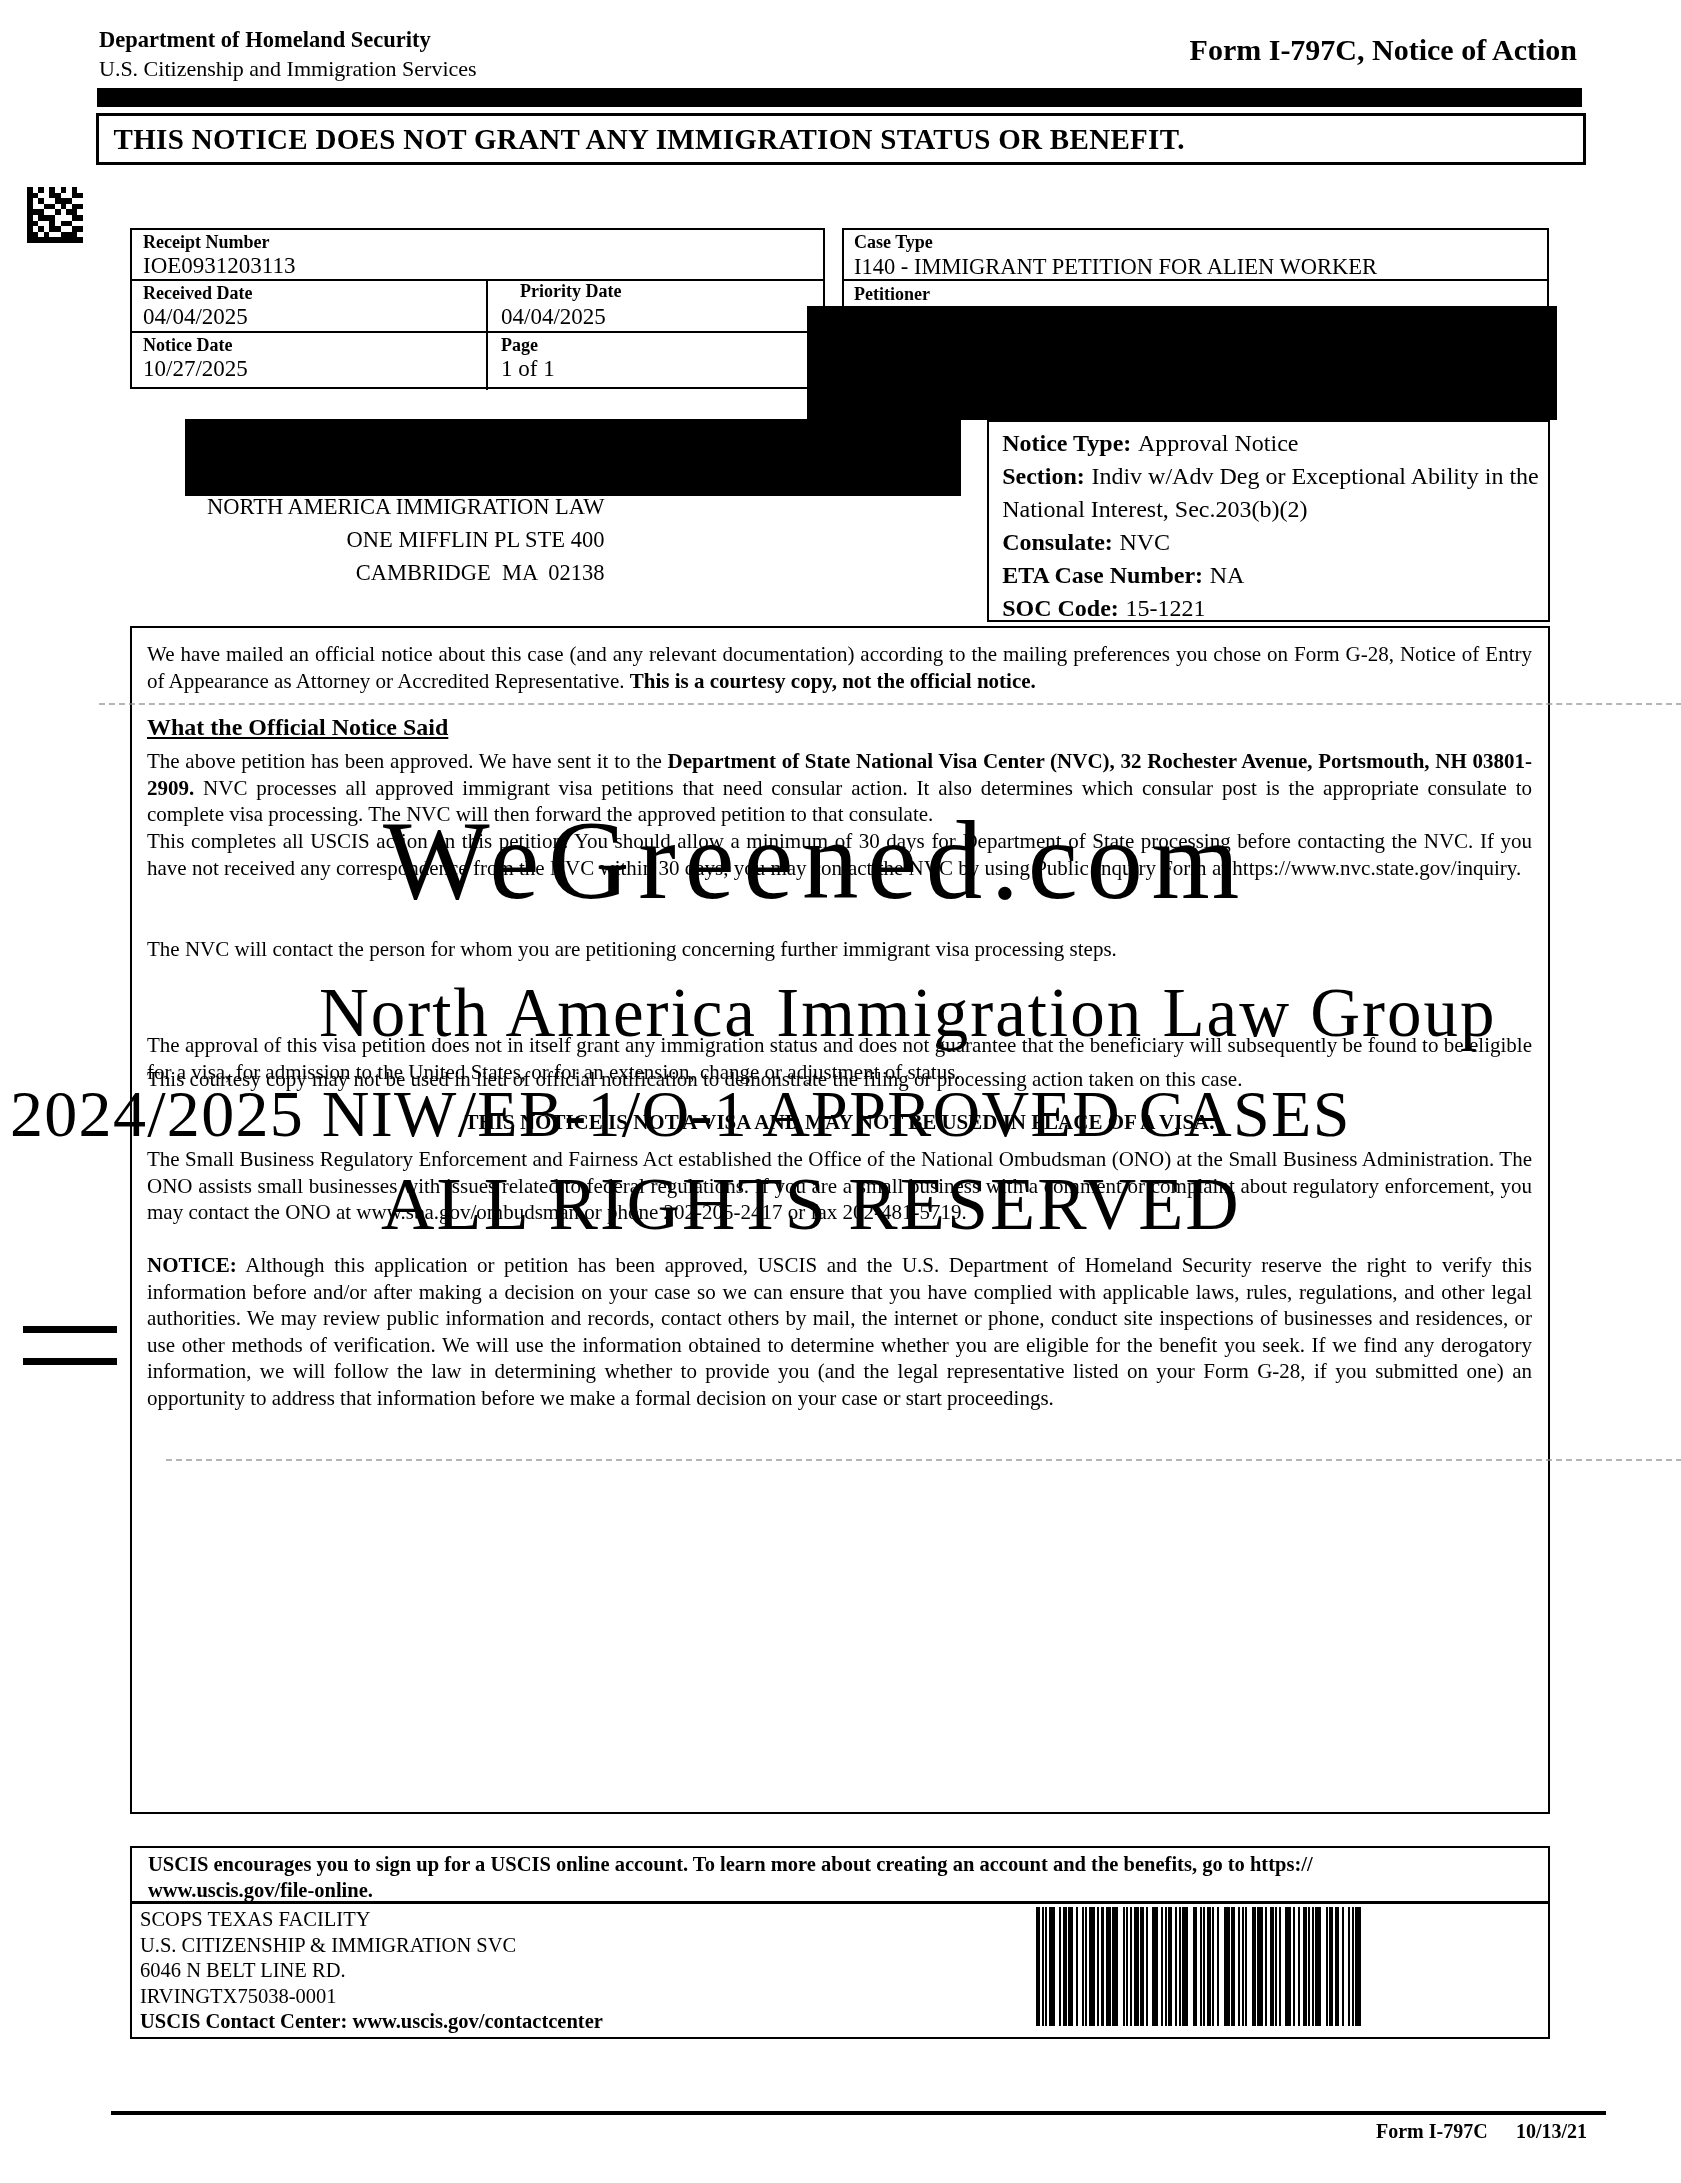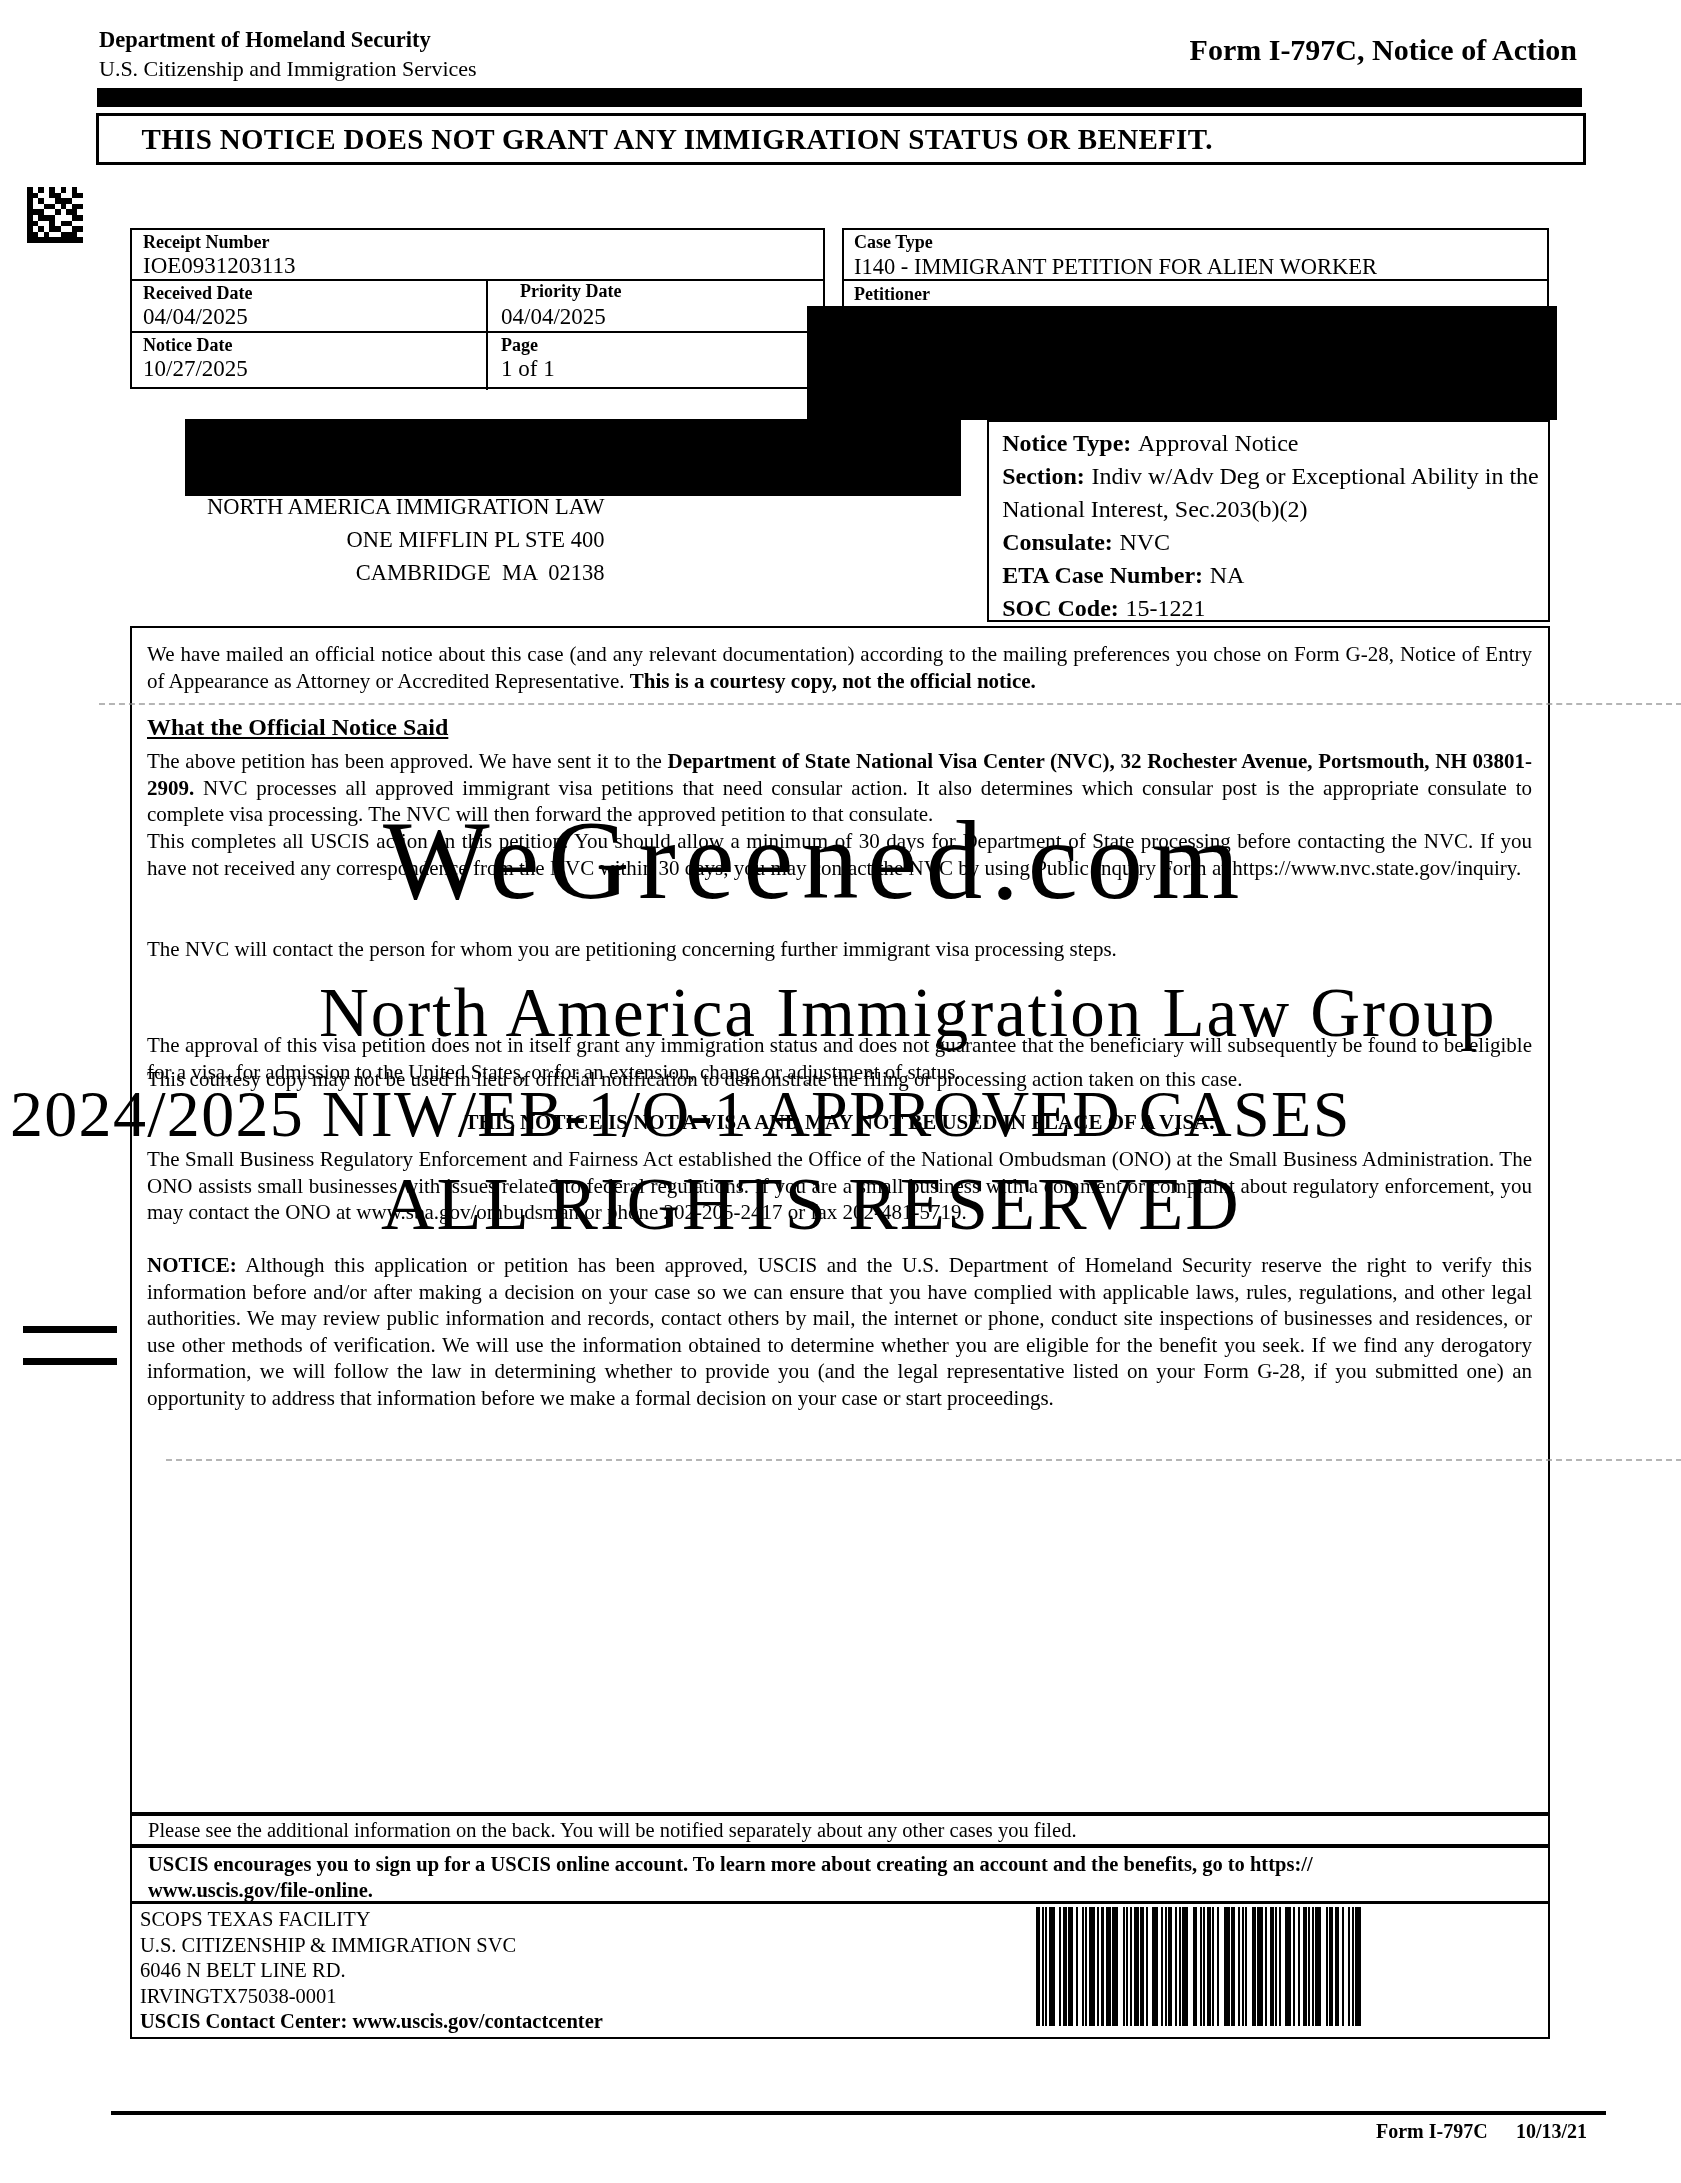--- a/index.html
+++ b/index.html
@@ -27,21 +27,21 @@
 <body>
 
 <div class="page">
 
   <div class="abs b" style="left:99px;top:26.5px;font-size:22.5px;">Department of Homeland Security</div>
   <div class="abs" style="left:99px;top:56px;font-size:22px;">U.S. Citizenship and Immigration Services</div>
   <div class="abs b" style="right:105px;top:33px;font-size:30px;">Form I-797C, Notice of Action</div>
 
   <div class="redact" style="left:97px;top:88px;width:1485px;height:18.5px;"></div>
 
-  <div class="box" style="left:96px;top:113px;width:1490px;height:52px;border-width:3.3px;padding-left:28px;">
+  <div class="box" style="left:96px;top:113px;width:1490px;height:52px;border-width:3.3px;">
     <div class="b" style="margin:7.3px 0 0 14.6px;font-size:29px;letter-spacing:0.3px;">THIS NOTICE DOES NOT GRANT ANY IMMIGRATION STATUS OR BENEFIT.</div>
   </div>
 
   <svg class="abs" style="left:26.5px;top:187px;" width="56" height="56" viewBox="0 0 10 10" id="dm-svg" shape-rendering="crispEdges">
       <rect x="0" y="0" width="1" height="1" fill="#000"></rect>
       <rect x="2" y="0" width="1" height="1" fill="#000"></rect>
       <rect x="4" y="0" width="1" height="1" fill="#000"></rect>
       <rect x="6" y="0" width="1" height="1" fill="#000"></rect>
       <rect x="8" y="0" width="1" height="1" fill="#000"></rect>
       <rect x="0" y="1" width="1" height="1" fill="#000"></rect>
@@ -171,23 +171,20 @@
   <div class="wm" style="left:319px;top:979px;font-size:69px;letter-spacing:2px;text-align:right;">North America Immigration Law Group</div>
   <div class="wm" style="left:10px;top:1081px;font-size:66px;letter-spacing:1.3px;">2024/2025 NIW/EB-1/O-1 APPROVED CASES</div>
   <div class="wm" style="left:381px;top:1167px;font-size:74px;letter-spacing:2px;">ALL RIGHTS RESERVED</div>
 
   <div class="artifact" style="left:99px;top:703px;width:1583px;"></div>
   <div class="artifact" style="left:166px;top:1459px;width:1516px;"></div>
 
   <div class="regmark" style="top:1326px;"></div>
   <div class="regmark" style="top:1358px;"></div>
 
-  <div class="box" style="left:130px;top:1814px;width:1420px;height:32px;">
-    <div style="margin:2.6px 0 0 16px;font-size:20.5px;">Please see the additional information on the back. You will be notified separately about any other cases you filed.</div>
-  </div>
 
   <div class="box" style="left:130px;top:1846px;width:1420px;height:57px;">
     <div class="b" style="margin:3.3px 0 0 16px;font-size:20.5px;line-height:26px;">
       <div>USCIS encourages you to sign up for a USCIS online account. To learn more about creating an account and the benefits, go to https://</div>
       <div>www.uscis.gov/file-online.</div>
     </div>
   </div>
 
   <div class="box" style="left:130px;top:1902px;width:1420px;height:137px;">
     <div style="margin:3.3px 0 0 8px;">

